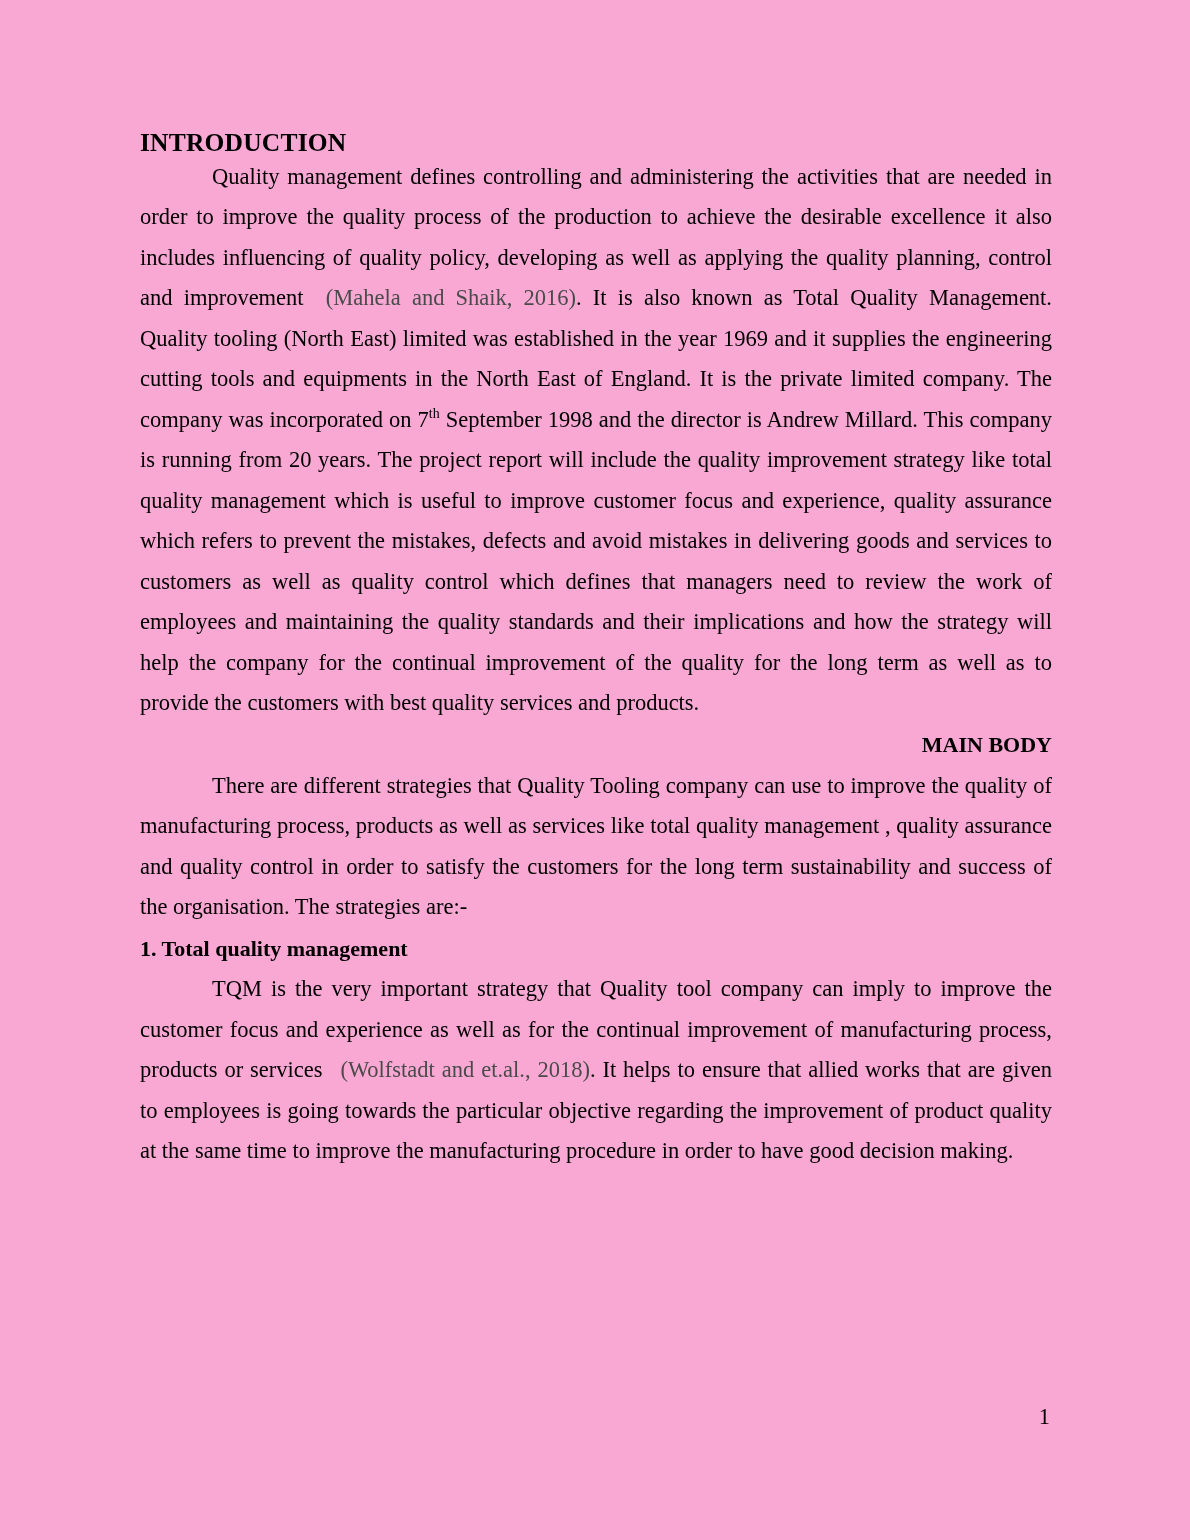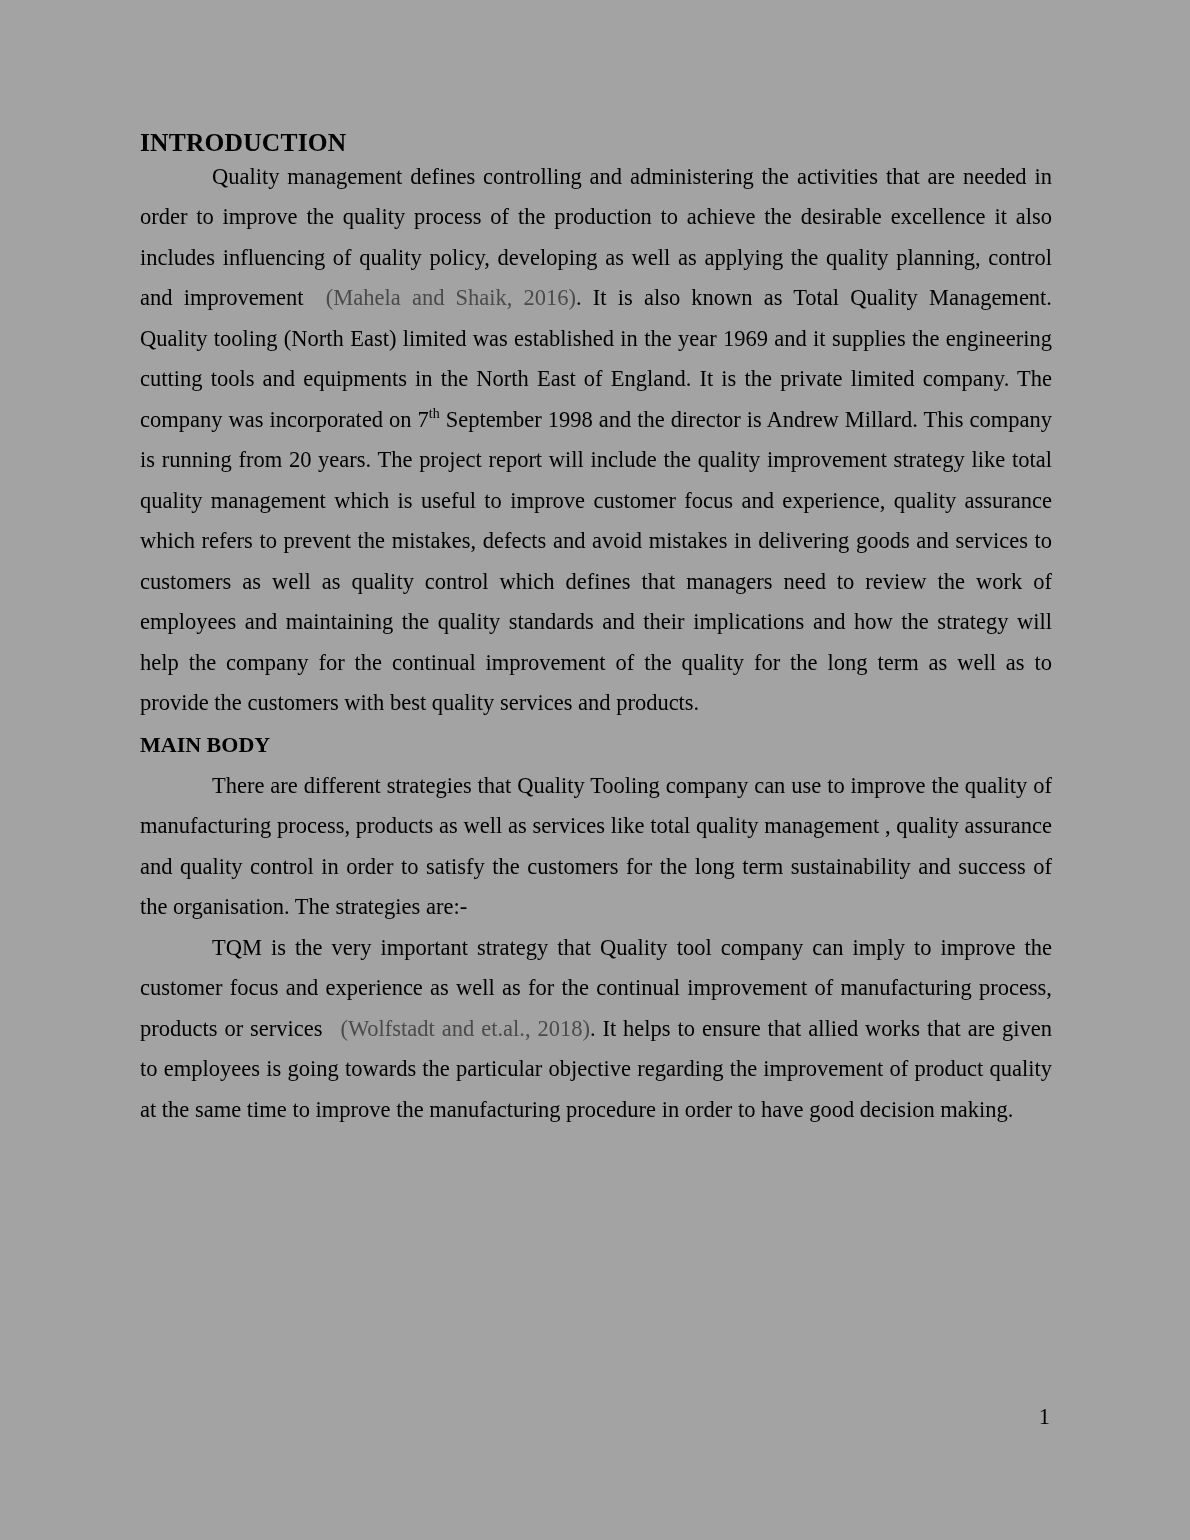--- a/index.html
+++ b/index.html
@@ -8,21 +8,21 @@
     background: #ffffff;
   }
   body {
     font-family: "Liberation Serif", serif;
     color: #000000;
   }
   .page {
     position: relative;
     width: 1190px;
     height: 1540px;
-    background: #a3a3a3;
+    background: #f9a8d4;
     box-sizing: border-box;
     padding: 130px 140px 0 140px;
     overflow: hidden;
   }
   .doc-body {
     width: 912px;
   }
   h1.heading {
     font-size: 25.5px;
     font-weight: bold;
@@ -47,21 +47,21 @@
   .cite {
     color: #4a4a4a;
     margin-left: 11px;
   }
   sup {
     font-size: 0.62em;
     vertical-align: super;
     line-height: 0;
     margin-top: 35px;
   }
-  .heading-block { margin-top: 2px; }
+  .heading-block { margin-top: 2px; text-align: right; }
   .page-number {
     position: absolute;
     right: 140px;
     bottom: 112px;
     font-size: 22.5px;
     line-height: 1;
   }
 </style>
 </head>
 <body>
@@ -70,19 +70,20 @@
   <div class="doc-body">
 
     <h1 class="heading">INTRODUCTION</h1>
 
     <p class="para" id="p-intro">Quality management defines controlling and administering  the activities that are needed in order to improve the quality process of the production to achieve the desirable excellence it also includes influencing of quality policy, developing as well as applying the quality planning, control and improvement <span class="cite">(Mahela and Shaik, 2016)</span>. It is also known as Total Quality Management. Quality tooling (North East) limited was established in the year 1969 and it supplies the engineering cutting tools and equipments in the North East of England. It is the private limited company. The company was incorporated on 7<sup>th</sup> September 1998 and the director is Andrew Millard. This company is running from 20 years. The project report will include the quality improvement strategy like total quality management which is useful to improve customer focus and experience, quality assurance which refers to prevent the mistakes, defects and avoid mistakes in delivering goods and services to customers as well as quality control which defines that managers need to review the work of employees and maintaining the quality standards and their implications and how the strategy will help the company for the continual improvement of the quality for the long term as well as to provide the customers with best quality services and products.</p>
 
     <h2 class="subheading heading-block">MAIN BODY</h2>
 
     <p class="para" id="p-main">There are different strategies that Quality Tooling company can use to improve the quality of manufacturing process, products as well as services  like total quality management , quality assurance and quality control in order to satisfy the customers for the long term sustainability and success of the organisation. The strategies are:-</p>
 
+    <h2 class="subheading">1. Total quality management</h2>
 
     <p class="para" id="p-tqm">TQM is the very important strategy that Quality tool company can imply to improve the customer focus and experience as well as for the continual improvement of manufacturing process, products or services <span class="cite">(Wolfstadt and et.al., 2018)</span>. It helps to ensure that allied works that are given to employees is going towards the particular objective regarding the improvement of product quality at the same time to improve the manufacturing procedure in order to have good decision making.</p>
 
   </div>
 
   <div class="page-number">1</div>
 </div>
 
 </body></html>

